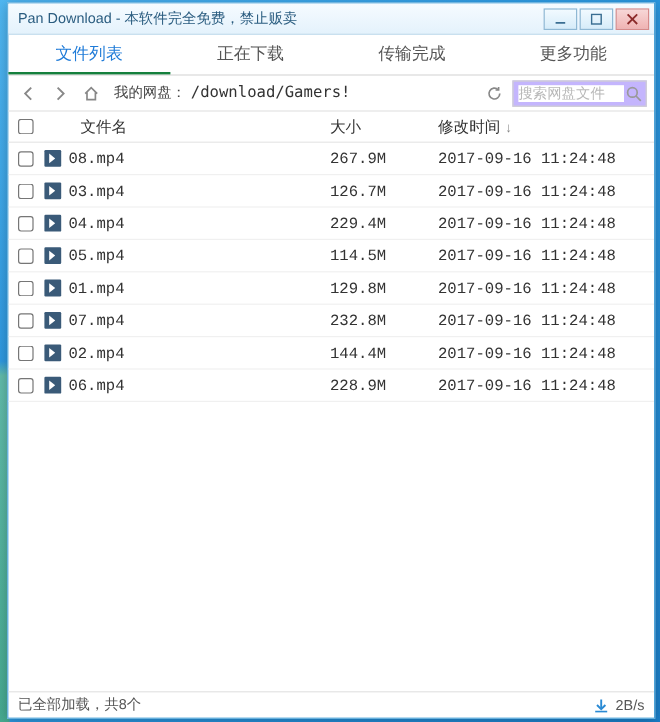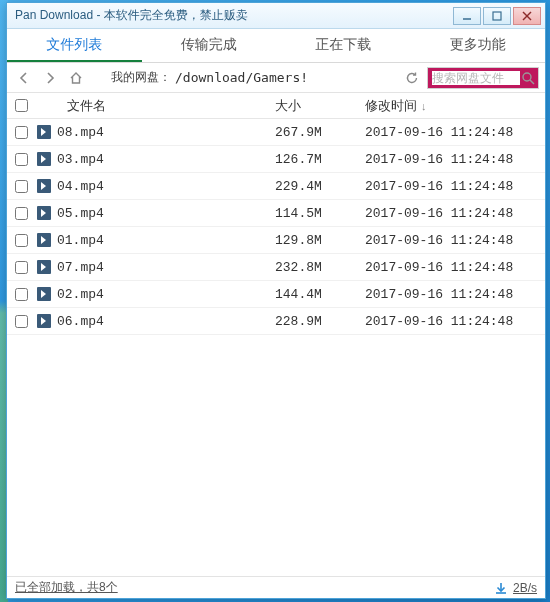--- a/index.html
+++ b/index.html
@@ -12,24 +12,24 @@
   .titlebar .title { flex:1; white-space:nowrap; overflow:hidden; }
   .titlebar .wbtn { width:28px; height:18px; margin-left:2px; border:1px solid #8fb8d4; background:linear-gradient(#f2faff,#d6ecf9); display:flex; align-items:center; justify-content:center; font-size:11px; color:#3a6e92; cursor:pointer;}
   .titlebar .wbtn.close{ background:linear-gradient(#f7d7d7,#f0b3b3); border-color:#d68a8a; color:#8c2b2b;}
   
   .tabs { height:34px; border-bottom:1px solid #d9d9d9; display:flex; }
   .tab { flex:1; display:flex; align-items:center; justify-content:center; font-size:14px; color:#555; cursor:pointer; border-bottom:2px solid transparent;}
   .tab.active { color:#1f7bd8; border-bottom:2px solid #15803d;}
   
   .toolbar { height:30px; border-bottom:1px solid #e3e3e3; display:flex; align-items:center; padding:0 6px; gap:4px; }
   .tbtn { width:22px; height:22px; display:flex; align-items:center; justify-content:center; color:#888; cursor:pointer; border-radius:2px;}
-  .pathlabel{ font-size:12px; color:#444; margin-left:20px;}
+  .pathlabel{ font-size:12px; color:#444; margin-left:4px;}
   .pathval { font-family: Consolas, monospace; font-size:13px; color:#333; }
   .toolbar .spacer{flex:1;}
-  .searchbox{ position:relative; width:112px; height:22px; border:1px solid #d0d0d0; display:flex; align-items:center; padding:0 18px 0 4px; background:#be185d;}
+  .searchbox{ position:relative; width:112px; height:22px; border:1px solid #d0d0d0; display:flex; align-items:center; padding:0 18px 0 4px; background:#c4b5fd;}
   .searchbox input{ border:none; outline:none; width:100%; font-size:12px; color:#333;}
   .searchbox input::placeholder{color:#b8b8b8;}
   .searchbox .sicon{ position:absolute; right:3px; top:3px; width:14px; height:14px; color:#999;}
   
   .thead { height:26px; border-bottom:1px solid #e6e6e6; display:flex; align-items:center; font-size:13px; color:#333; padding:0 8px;}
   .hchk{width:20px; display:flex; align-items:center;}
   .hname{flex:1; padding-left:4px;margin-left:28px;}
   .hsize{width:90px;}
   .htime{width:172px;}
   .sortarrow{font-size:11px; color:#888; margin-left:4px;}
@@ -38,21 +38,21 @@
   .row { height:27px; border-bottom:1px solid #f0f0f0; display:flex; align-items:center; padding:0 8px; cursor:default;}
   .rchk{width:20px; display:flex; align-items:center;}
   .ricon{width:18px; height:16px; display:flex; align-items:center; justify-content:center; margin-right:4px;}
   .ricon .vthumb{width:14px;height:14px;background:#3a5a78;position:relative;border-radius:1px;}
   .ricon .vthumb::after{content:"";position:absolute;left:4px;top:3px;border-left:5px solid #fff;border-top:4px solid transparent;border-bottom:4px solid transparent;}
   .rname{flex:1;}
   .rsize{width:90px;}
   .rtime{width:172px;}
   input[type=checkbox]{width:13px;height:13px;}
   
-  .status{ height:22px; border-top:1px solid #e3e3e3; display:flex; align-items:center; padding:0 8px; font-size:12px; color:#555;text-decoration:underline;}
+  .status{ height:22px; border-top:1px solid #e3e3e3; display:flex; align-items:center; padding:0 8px; font-size:12px; color:#555;}
   .status .spacer{flex:1;}
   .status .dlicon{color:#2a8ad4; margin-right:6px; font-size:13px;}
   svg{display:block;}
 </style>
 </head>
 <body>
 
 <div class="desktop">
   <div class="taskstrip"></div>
   <div class="window">
@@ -72,22 +72,22 @@
       <div class="wbtn close">
         <svg width="10" height="10" viewBox="0 0 10 10">
             <line x1="1" y1="1" x2="9" y2="9" stroke="currentColor" stroke-width="1.5"></line>
             <line x1="9" y1="1" x2="1" y2="9" stroke="currentColor" stroke-width="1.5"></line>
           </svg>
       </div>
     </div>
 
     <div class="tabs" id="tabs">
         <div class="tab active">文件列表</div>
+        <div class="tab">正在下载</div>
         <div class="tab">传输完成</div>
-        <div class="tab">正在下载</div>
         <div class="tab">更多功能</div>
       </div>
 
     <div class="toolbar">
       <div class="tbtn">
         <svg width="14" height="14" viewBox="0 0 14 14">
             <polyline points="9,2 4,7 9,12" fill="none" stroke="currentColor" stroke-width="1.6"></polyline>
           </svg>
       </div>
       <div class="tbtn">

